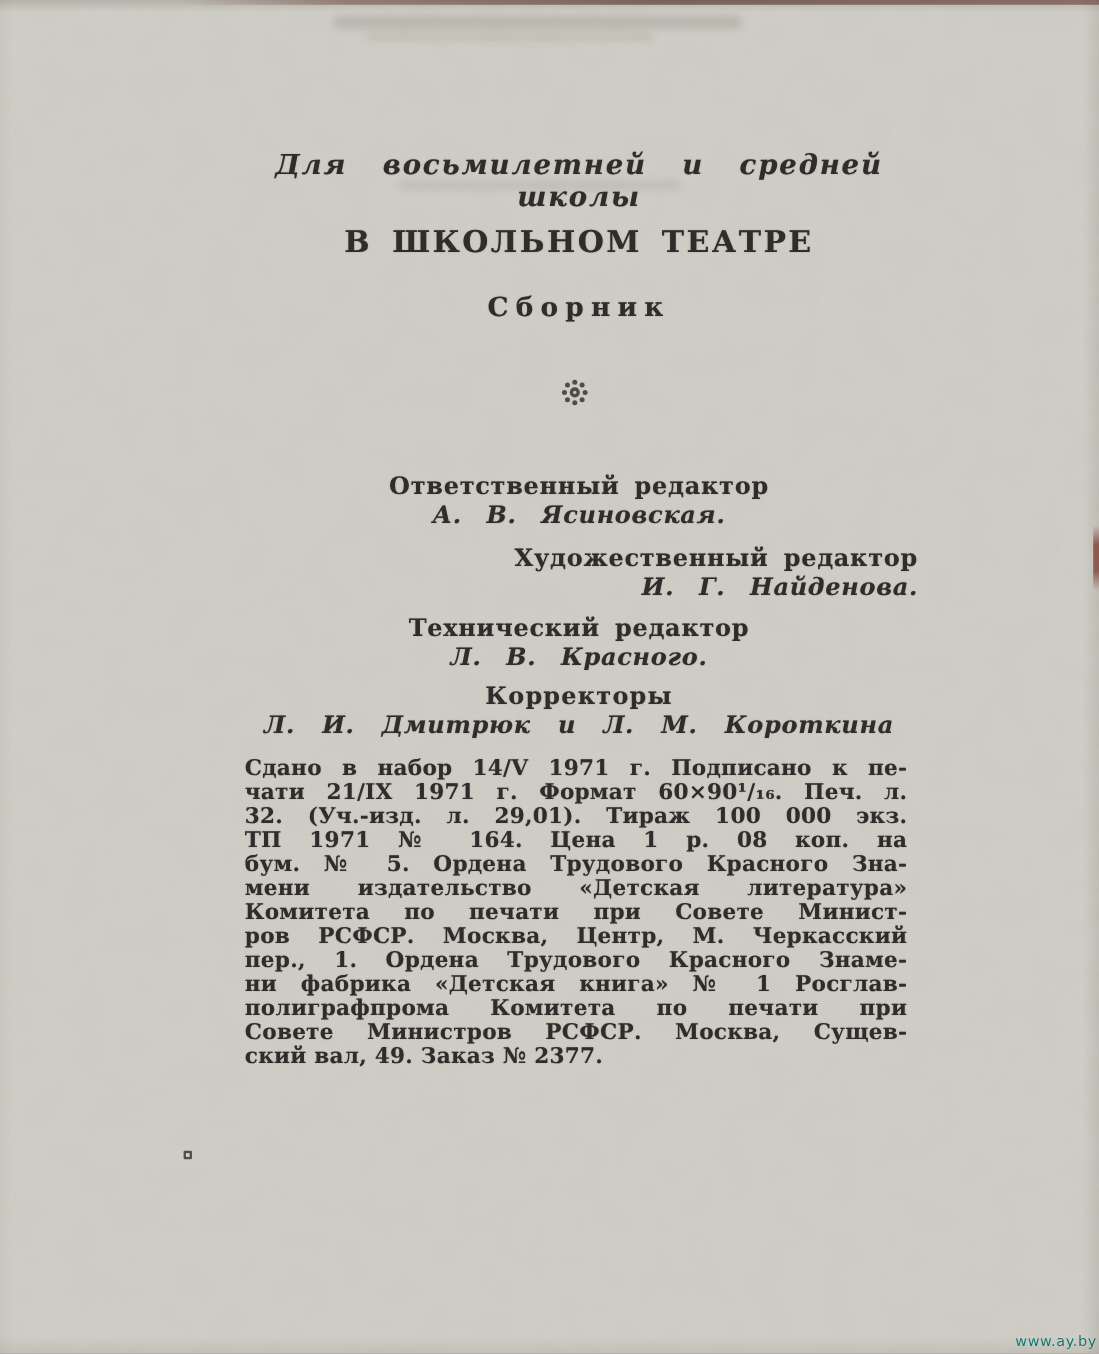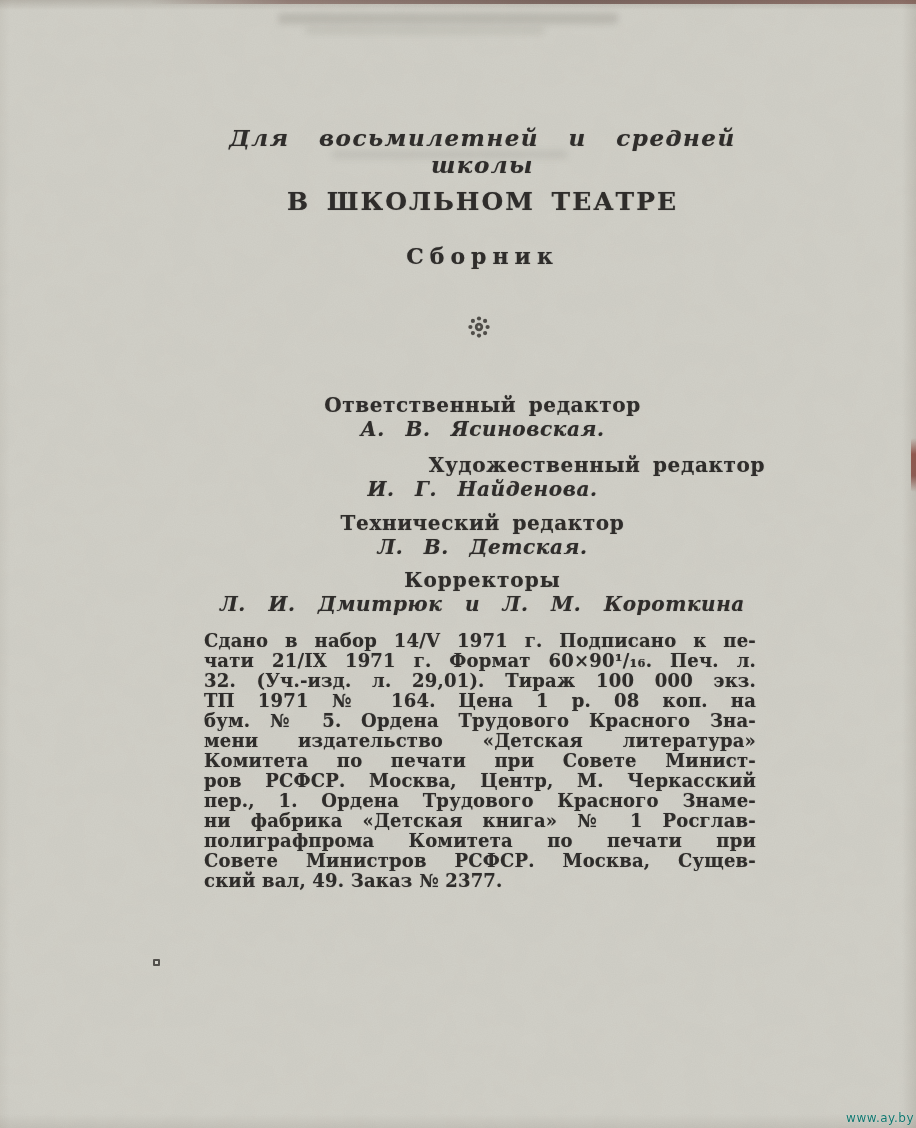--- a/index.html
+++ b/index.html
@@ -129,21 +129,21 @@
     font-size: 20px;
     font-weight: bold;
     font-style: italic;
     word-spacing: 13px;
     letter-spacing: 0.6px;
     text-shadow: 0 0 1px rgba(47,45,43,0.45);
   }
   .role-1 { top: 393px; }
   .name-1 { top: 417px; }
   .role-2 { top: 453px; text-align: right; }
-  .name-2 { top: 477px; }
+  .name-2 { top: 477px; text-align: right; }
   .role-3 { top: 511px; }
   .name-3 { top: 535px; }
   .role-4 { top: 568px; word-spacing: normal; letter-spacing: 1px; }
   .name-4 { top: 592px; word-spacing: 15px; }
 
   .imprint {
     position: absolute;
     left: 4px; top: 631px;
     width: 552px;
     font-size: 18px;
@@ -220,21 +220,21 @@
       </g>
     </svg>
 
     <div class="centered credit-role role-1">Ответственный редактор</div>
     <div class="centered credit-name name-1">А. В. Ясиновская.</div>
 
     <div class="centered credit-role role-2">Художественный редактор</div>
     <div class="centered credit-name name-2">И. Г. Найденова.</div>
 
     <div class="centered credit-role role-3">Технический редактор</div>
-    <div class="centered credit-name name-3">Л. В. Детская.</div>
+    <div class="centered credit-name name-3">Л. В. Красного.</div>
 
     <div class="centered credit-role role-4">Корректоры</div>
     <div class="centered credit-name name-4">Л. И. Дмитрюк и Л. М. Короткина</div>
 
     <div class="imprint">
       <div class="imprint-line">Сдано в набор 14/V 1971 г. Подписано к пе-</div>
       <div class="imprint-line">чати 21/IX 1971 г. Формат 60×90¹/₁₆. Печ. л.</div>
       <div class="imprint-line">32. (Уч.-изд. л. 29,01). Тираж 100 000 экз.</div>
       <div class="imprint-line">ТП 1971 № 164. Цена 1 р. 08 коп. на</div>
       <div class="imprint-line">бум. № 5. Ордена Трудового Красного Зна-</div>

